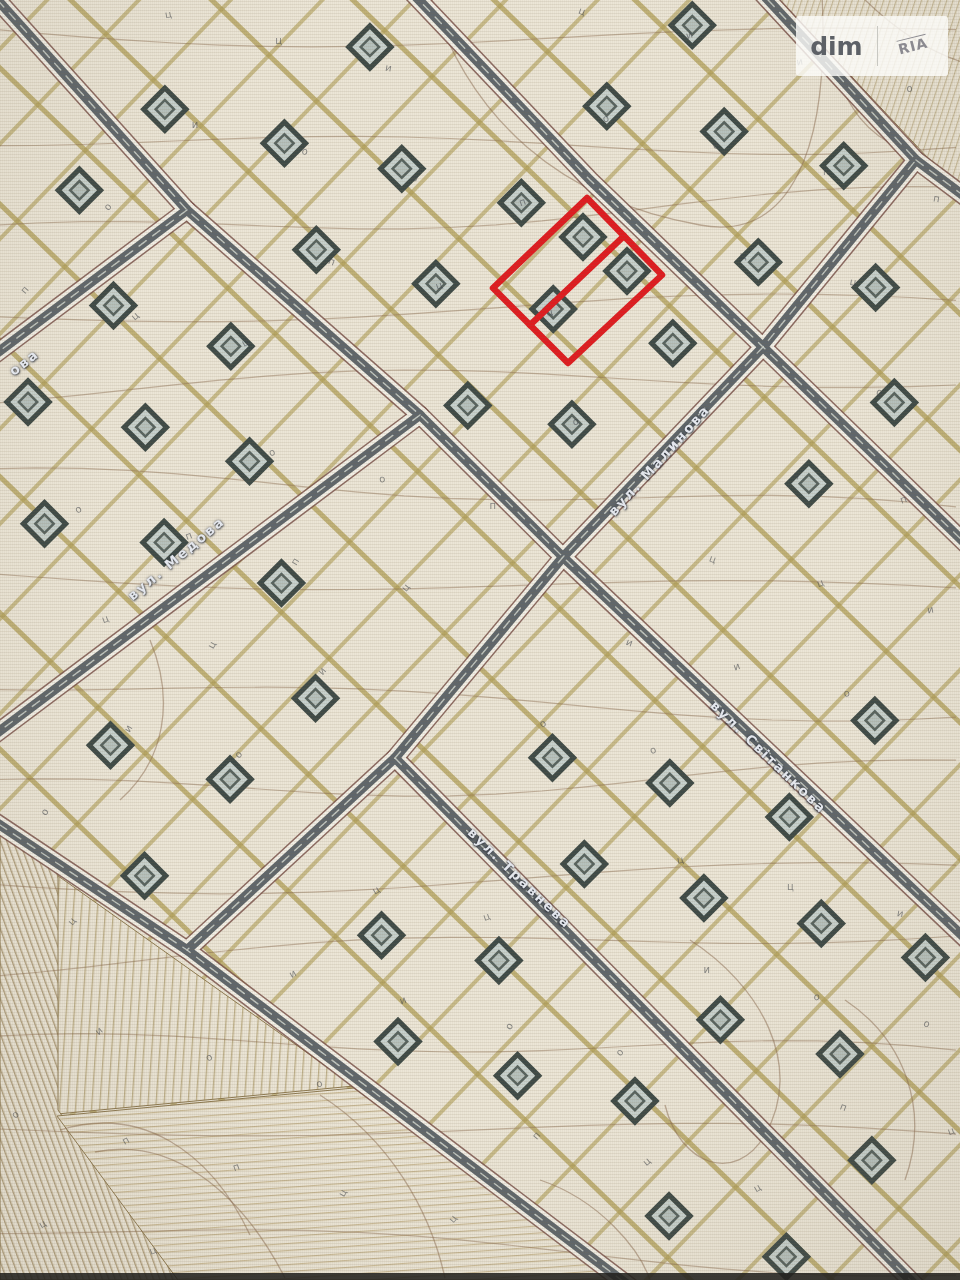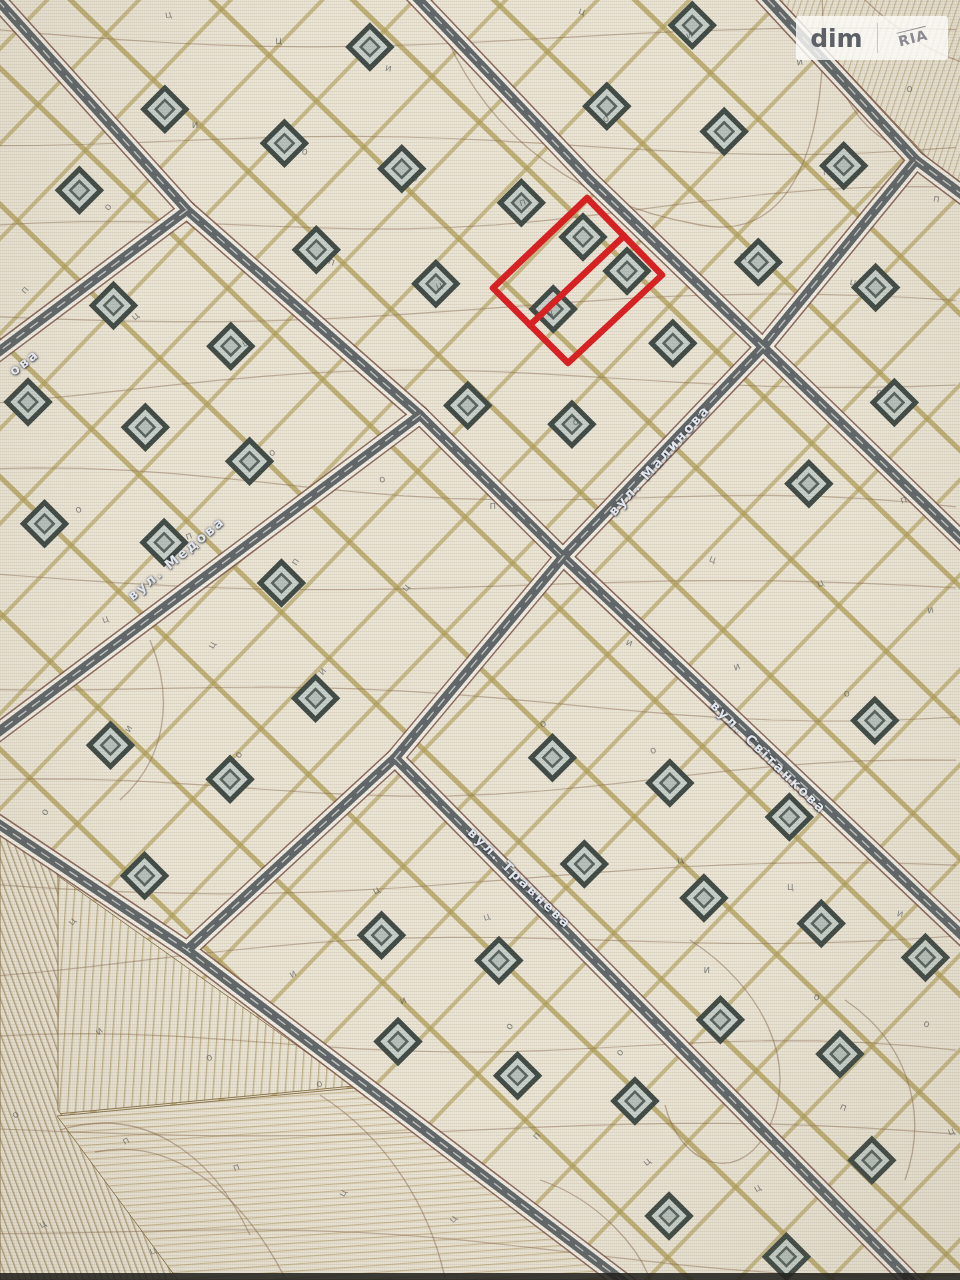--- a/index.html
+++ b/index.html
@@ -8,21 +8,21 @@
   #map-svg{position:absolute;left:0;top:0;filter:blur(.35px) saturate(.96);}
   .texture-overlay{position:absolute;inset:0;pointer-events:none;
     background:
       repeating-linear-gradient(0deg, rgba(122,106,76,.11) 0 1px, rgba(0,0,0,0) 1px 3px),
       repeating-linear-gradient(90deg, rgba(122,106,76,.05) 0 1px, rgba(0,0,0,0) 1px 2px),
       radial-gradient(ellipse at 50% 42%, rgba(255,255,255,0) 55%, rgba(110,100,82,.10) 100%);}
   .street-label{position:absolute;white-space:nowrap;color:#e3e6ec;
     font-size:13.5px;font-weight:bold;letter-spacing:2.2px;
     text-shadow:0 1px 2px rgba(28,33,43,.85), 0 0 3px rgba(40,46,56,.55);
     transform-origin:center center;pointer-events:none;}
-  .watermark{position:absolute;top:16px;right:12px;width:152px;height:44px;
+  .watermark{position:absolute;top:16px;right:12px;width:152px;height:60px;
     background:rgba(253,253,250,.8);border-radius:3px;display:flex;align-items:center;}
   .wm-dim{flex:1.15;text-align:center;font-size:25px;font-weight:bold;color:#5d6167;}
   .wm-sep{width:1px;height:66%;background:#c8c8c2;}
   .wm-ria{flex:1;text-align:center;font-size:14px;font-weight:bold;color:#8b8a90;
     letter-spacing:1px;transform:rotate(-14deg);text-decoration:overline;}
   .bottom-edge{position:absolute;left:0;bottom:0;width:100%;height:7px;
     background:#23221f;opacity:.88;}
 </style>
 </head>
 <body>

